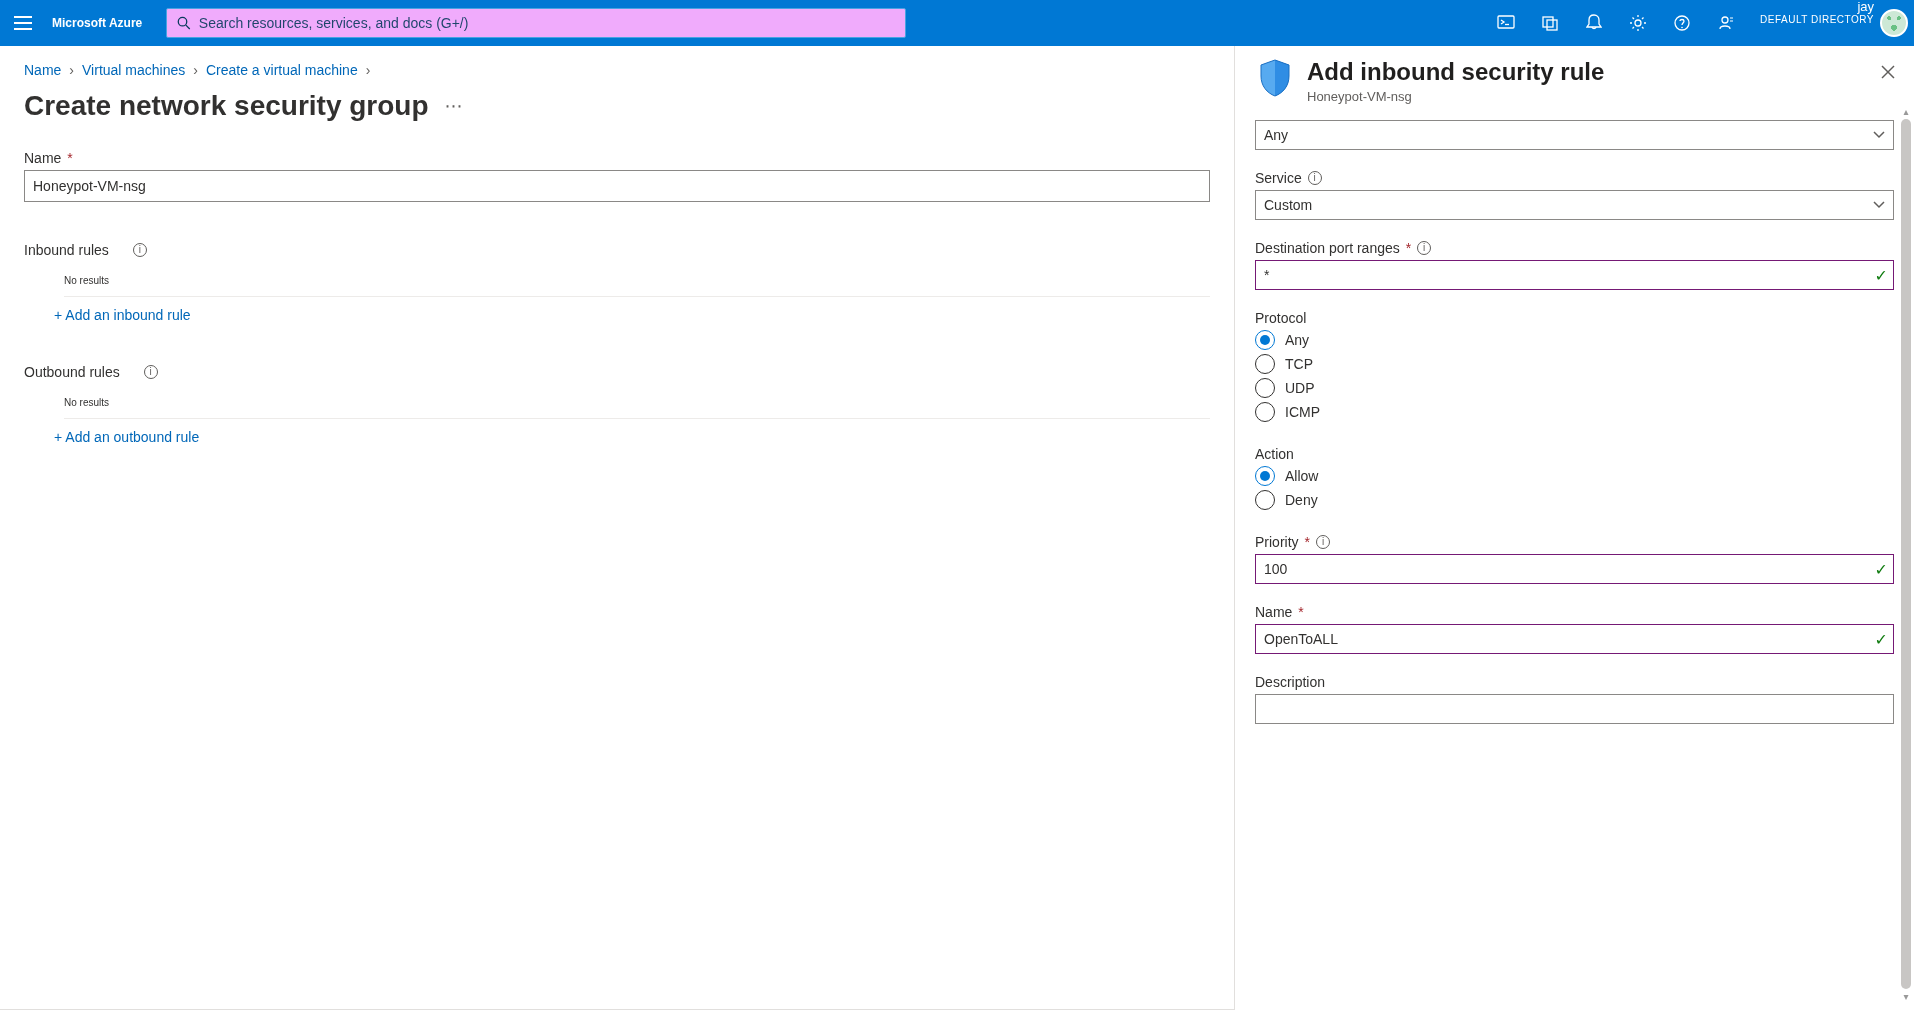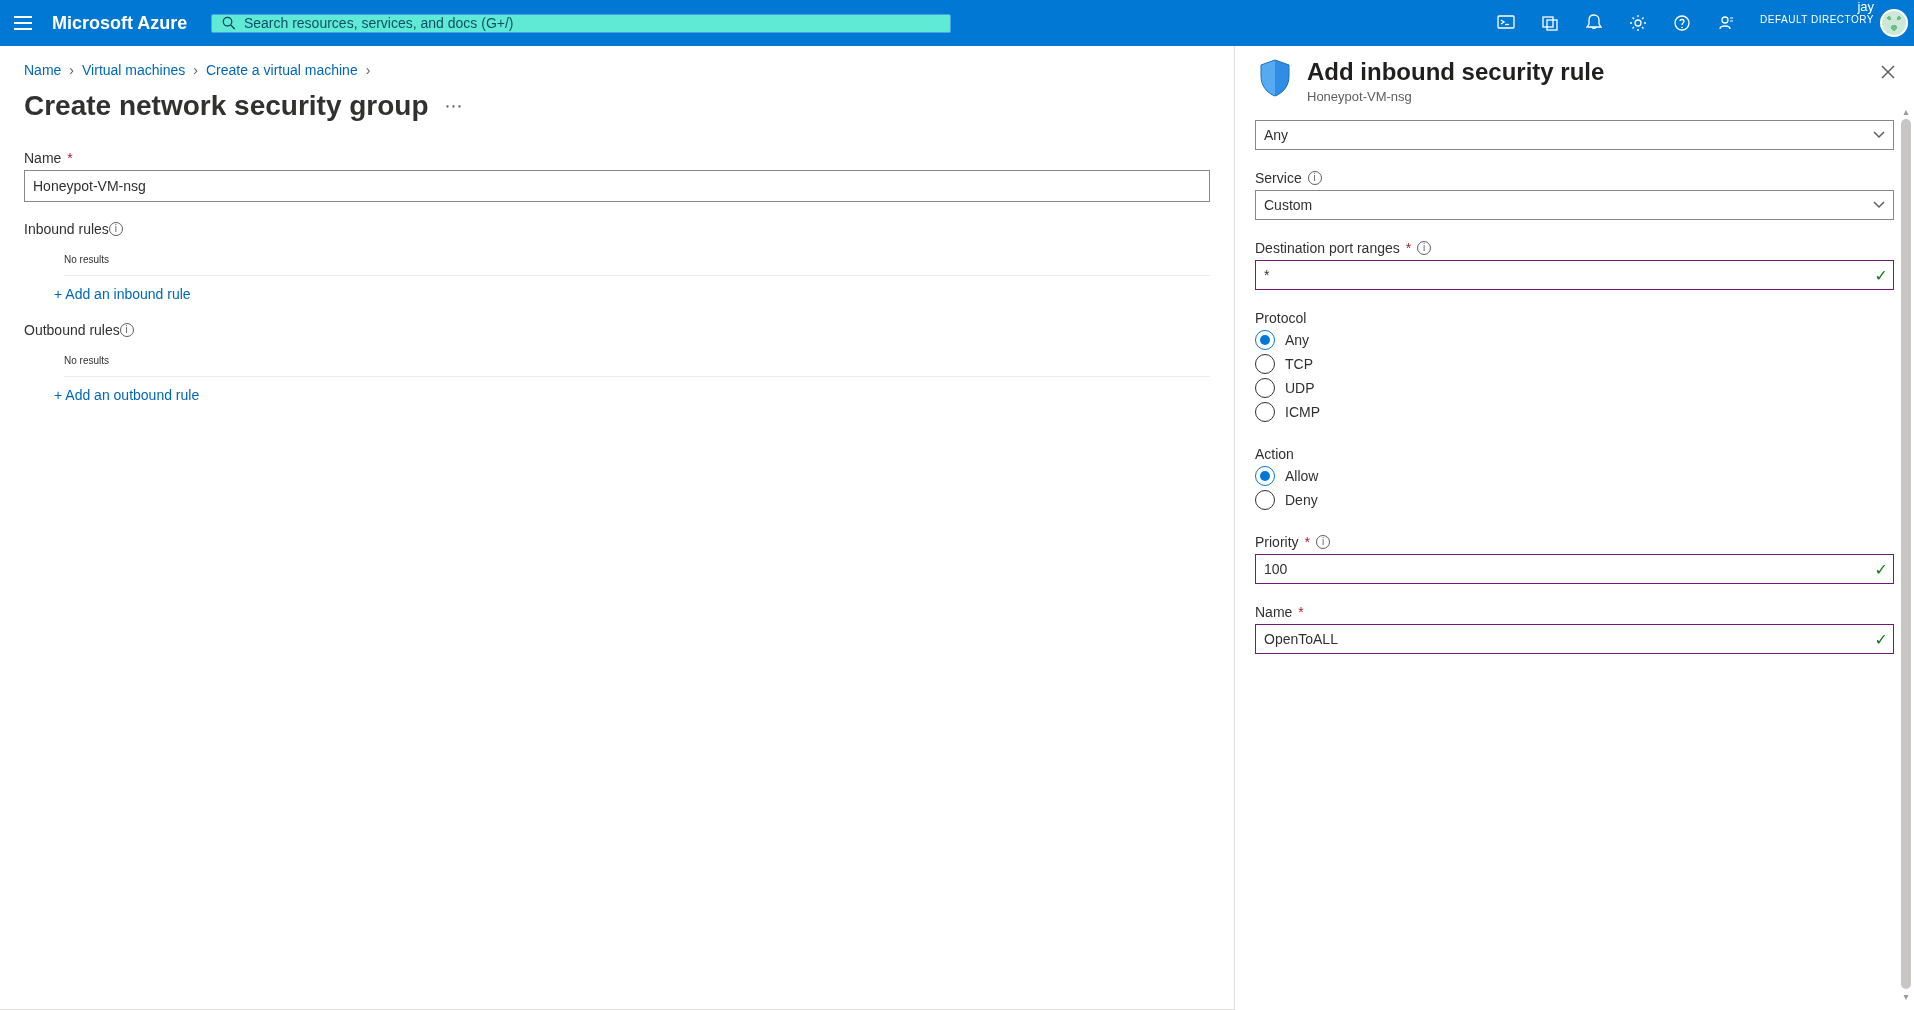--- a/index.html
+++ b/index.html
@@ -12,31 +12,31 @@
     color: #fff;
     display: flex;
     align-items: center;
     padding: 0 0 0 0;
     position: relative;
   }
   .topbar .hamburger {
     width: 46px; height: 46px; display:flex; align-items:center; justify-content:center; cursor:pointer;
   }
   .topbar .brand {
-    font-size: 18px; font-weight: 600; margin-right: 24px; margin-left:6px; white-space: nowrap;
+    font-size: 12px; font-weight: 600; margin-right: 24px; margin-left:6px; white-space: nowrap;
   }
   .topbar .search-wrap {
     flex: 0 0 auto;
     width: 740px;
   }
   .topbar .search-box {
-    background: #5eead4;
+    background: #f0abfc;
     border: 1px solid #49a3e1;
     border-radius: 2px;
-    height: 19px;
+    height: 30px;
     display: flex;
     align-items: center;
     padding: 0 10px;
     color: #0e2f4b;
   }
   .topbar .search-box input {
     background: transparent;
     border: none;
     outline: none;
     color: #0e2f4b;
@@ -83,21 +83,21 @@
   .page-title-row { display:flex; align-items:center; gap: 16px; margin-bottom: 28px; }
   .page-title { font-size: 28px; font-weight: 600; color: #323130; }
   .ellipsis { font-size: 18px; color:#605e5c; cursor:pointer; }
 
   .form-label { font-size: 14px; color:#323130; margin-bottom: 4px; display:flex; align-items:center; gap:6px; }
   .req { color:#a4262c; }
   .text-input {
     width: 100%; height: 32px; border:1px solid #8a8886; padding: 0 8px; font-size: 14px; color:#323130; outline:none;
   }
 
-  .section-header { font-size: 14px; color:#323130; display:flex; align-items:center; gap:0; margin-top: 19px; margin-bottom: 6px; }
+  .section-header { font-size: 14px; color:#323130; display:flex; align-items:center; gap:24px; margin-top: 40px; margin-bottom: 6px; }
   .info-icon {
     width:14px; height:14px; border:1px solid #605e5c; border-radius:50%; display:inline-flex; align-items:center; justify-content:center;
     font-size: 10px; color:#605e5c; line-height:1; cursor:default;
   }
   .rule-block { border-bottom: 1px solid #edebe9; padding: 6px 0 8px 0; margin-left: 40px; }
   .no-results { font-size: 10px; color:#323130; }
   .add-link {
     color:#0067b8; font-size: 14px; cursor:pointer; display:inline-flex; align-items:center; gap:4px;
     margin-left: 30px; margin-top: 10px;
   }
@@ -394,20 +394,24 @@
       <div class="form-label">
         <span>Name</span>
         <span class="req">*</span>
       </div>
       <div class="validated-input">
         <input type="text" value="OpenToALL" style="">
         <span class="check">✓</span>
       </div>
     </div>
 
+    <div class="field-group" style="margin-bottom:8px">
+      <div class="form-label">Description</div>
+      <input class="text-input" type="text" style="height: 30px; border: 1px solid rgb(138, 136, 134);">
+    </div>
 
     <div class="flyout-scrollbar-track">
       <span>▴</span>
       <div class="flyout-scrollbar-thumb"></div>
       <span>▾</span>
     </div>
 
   </div>
 
 </div>

